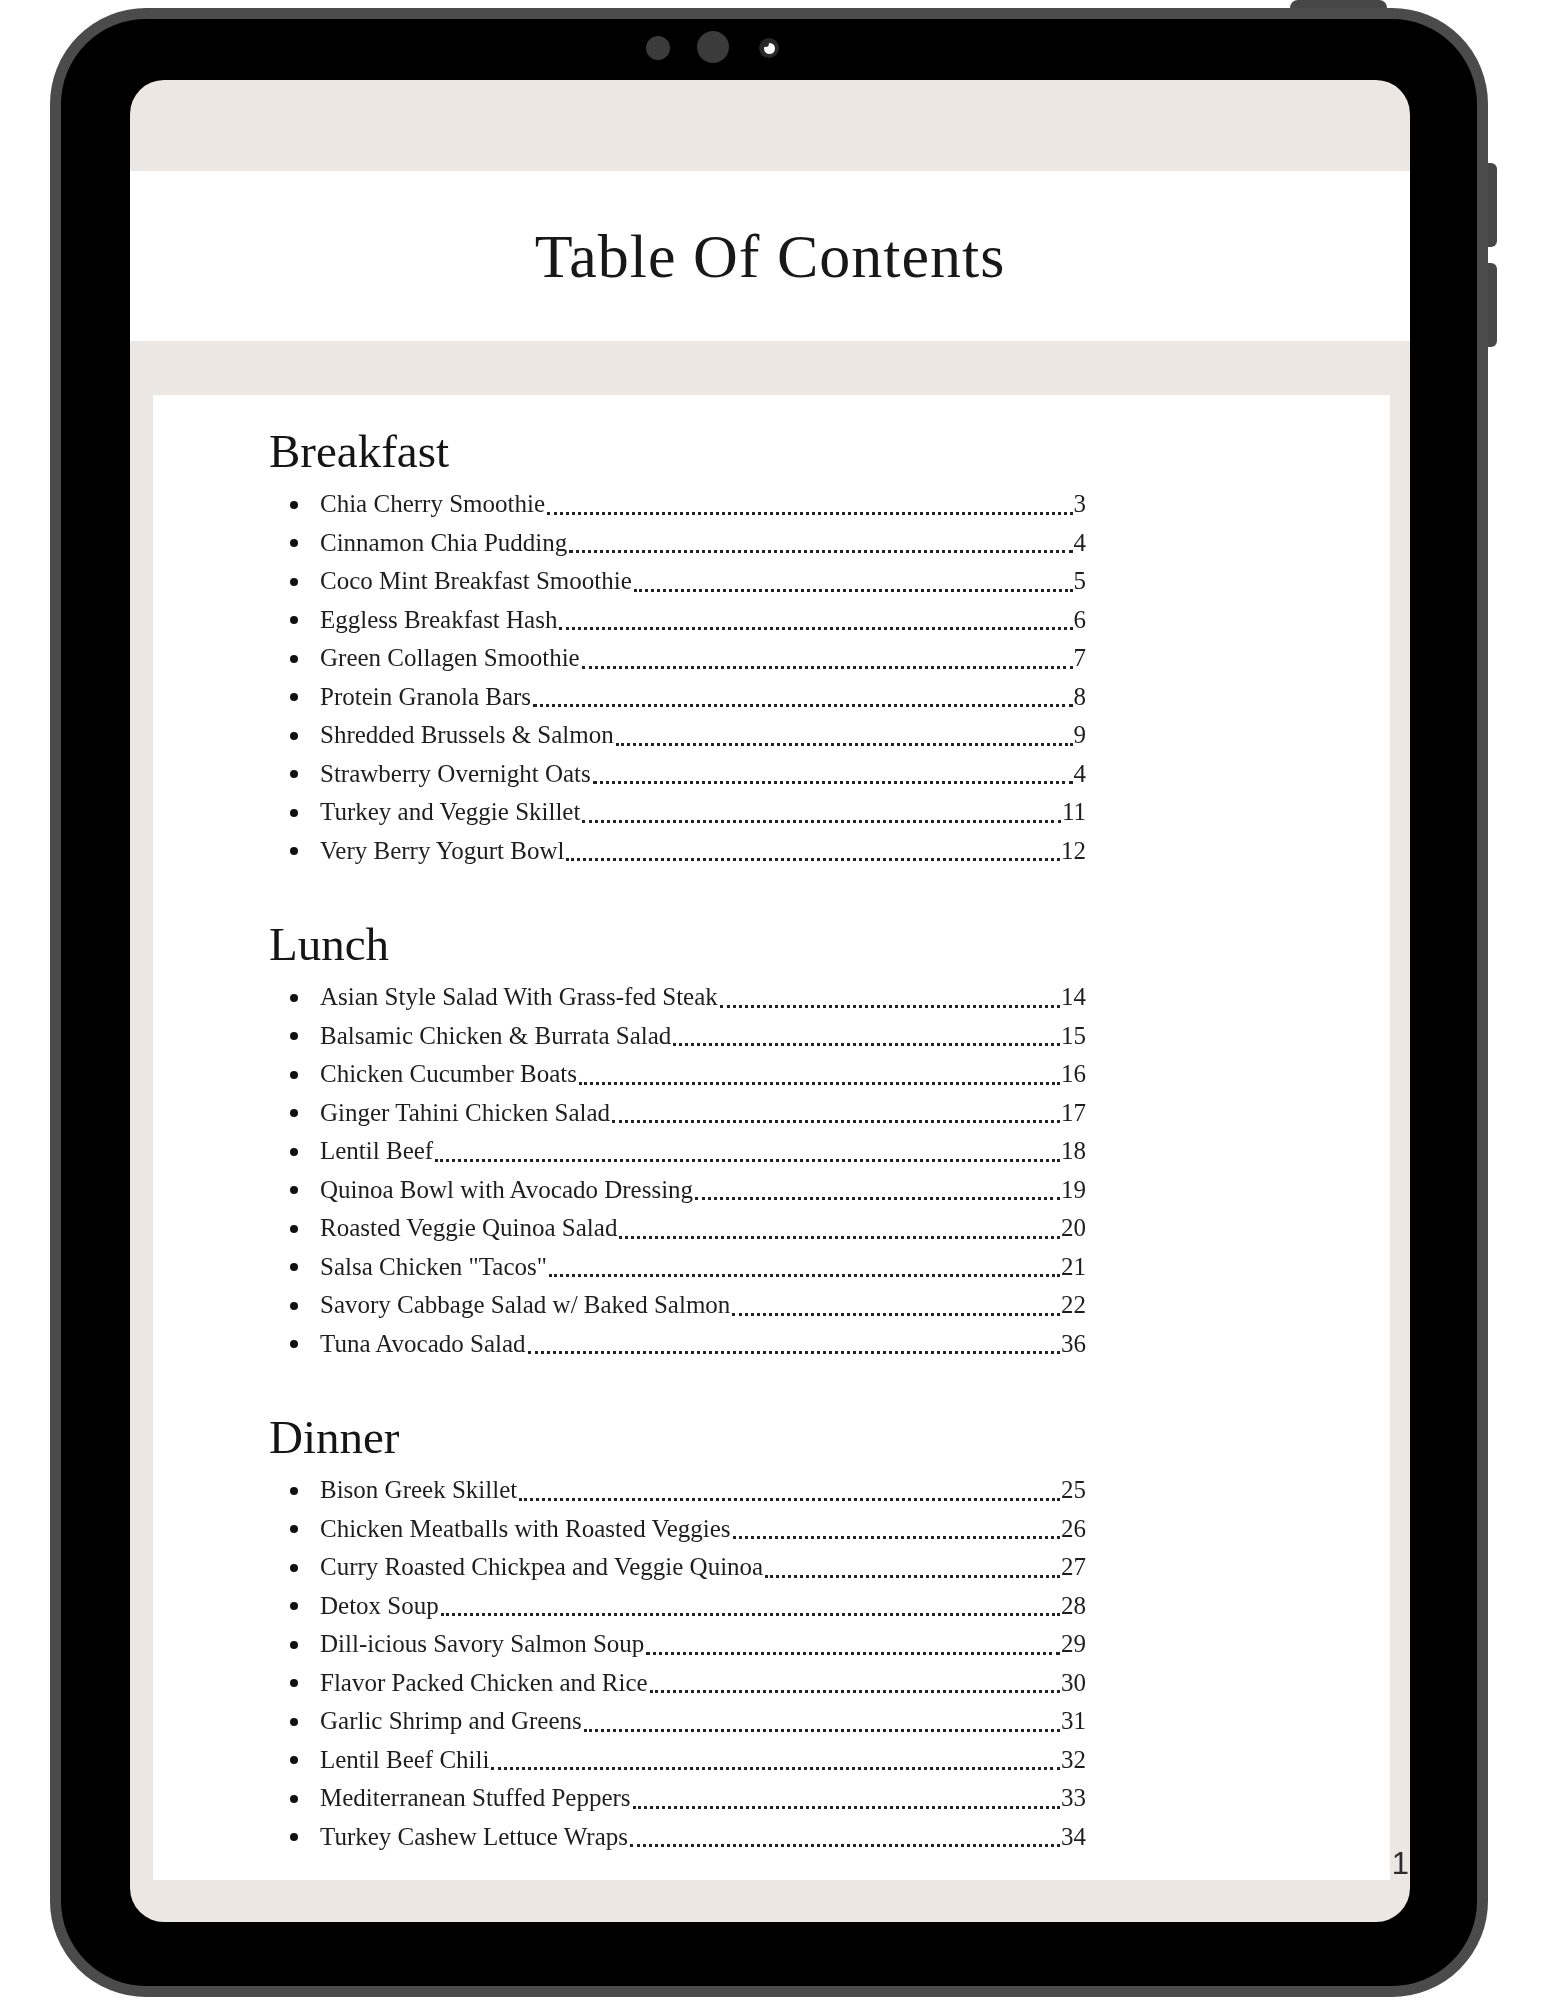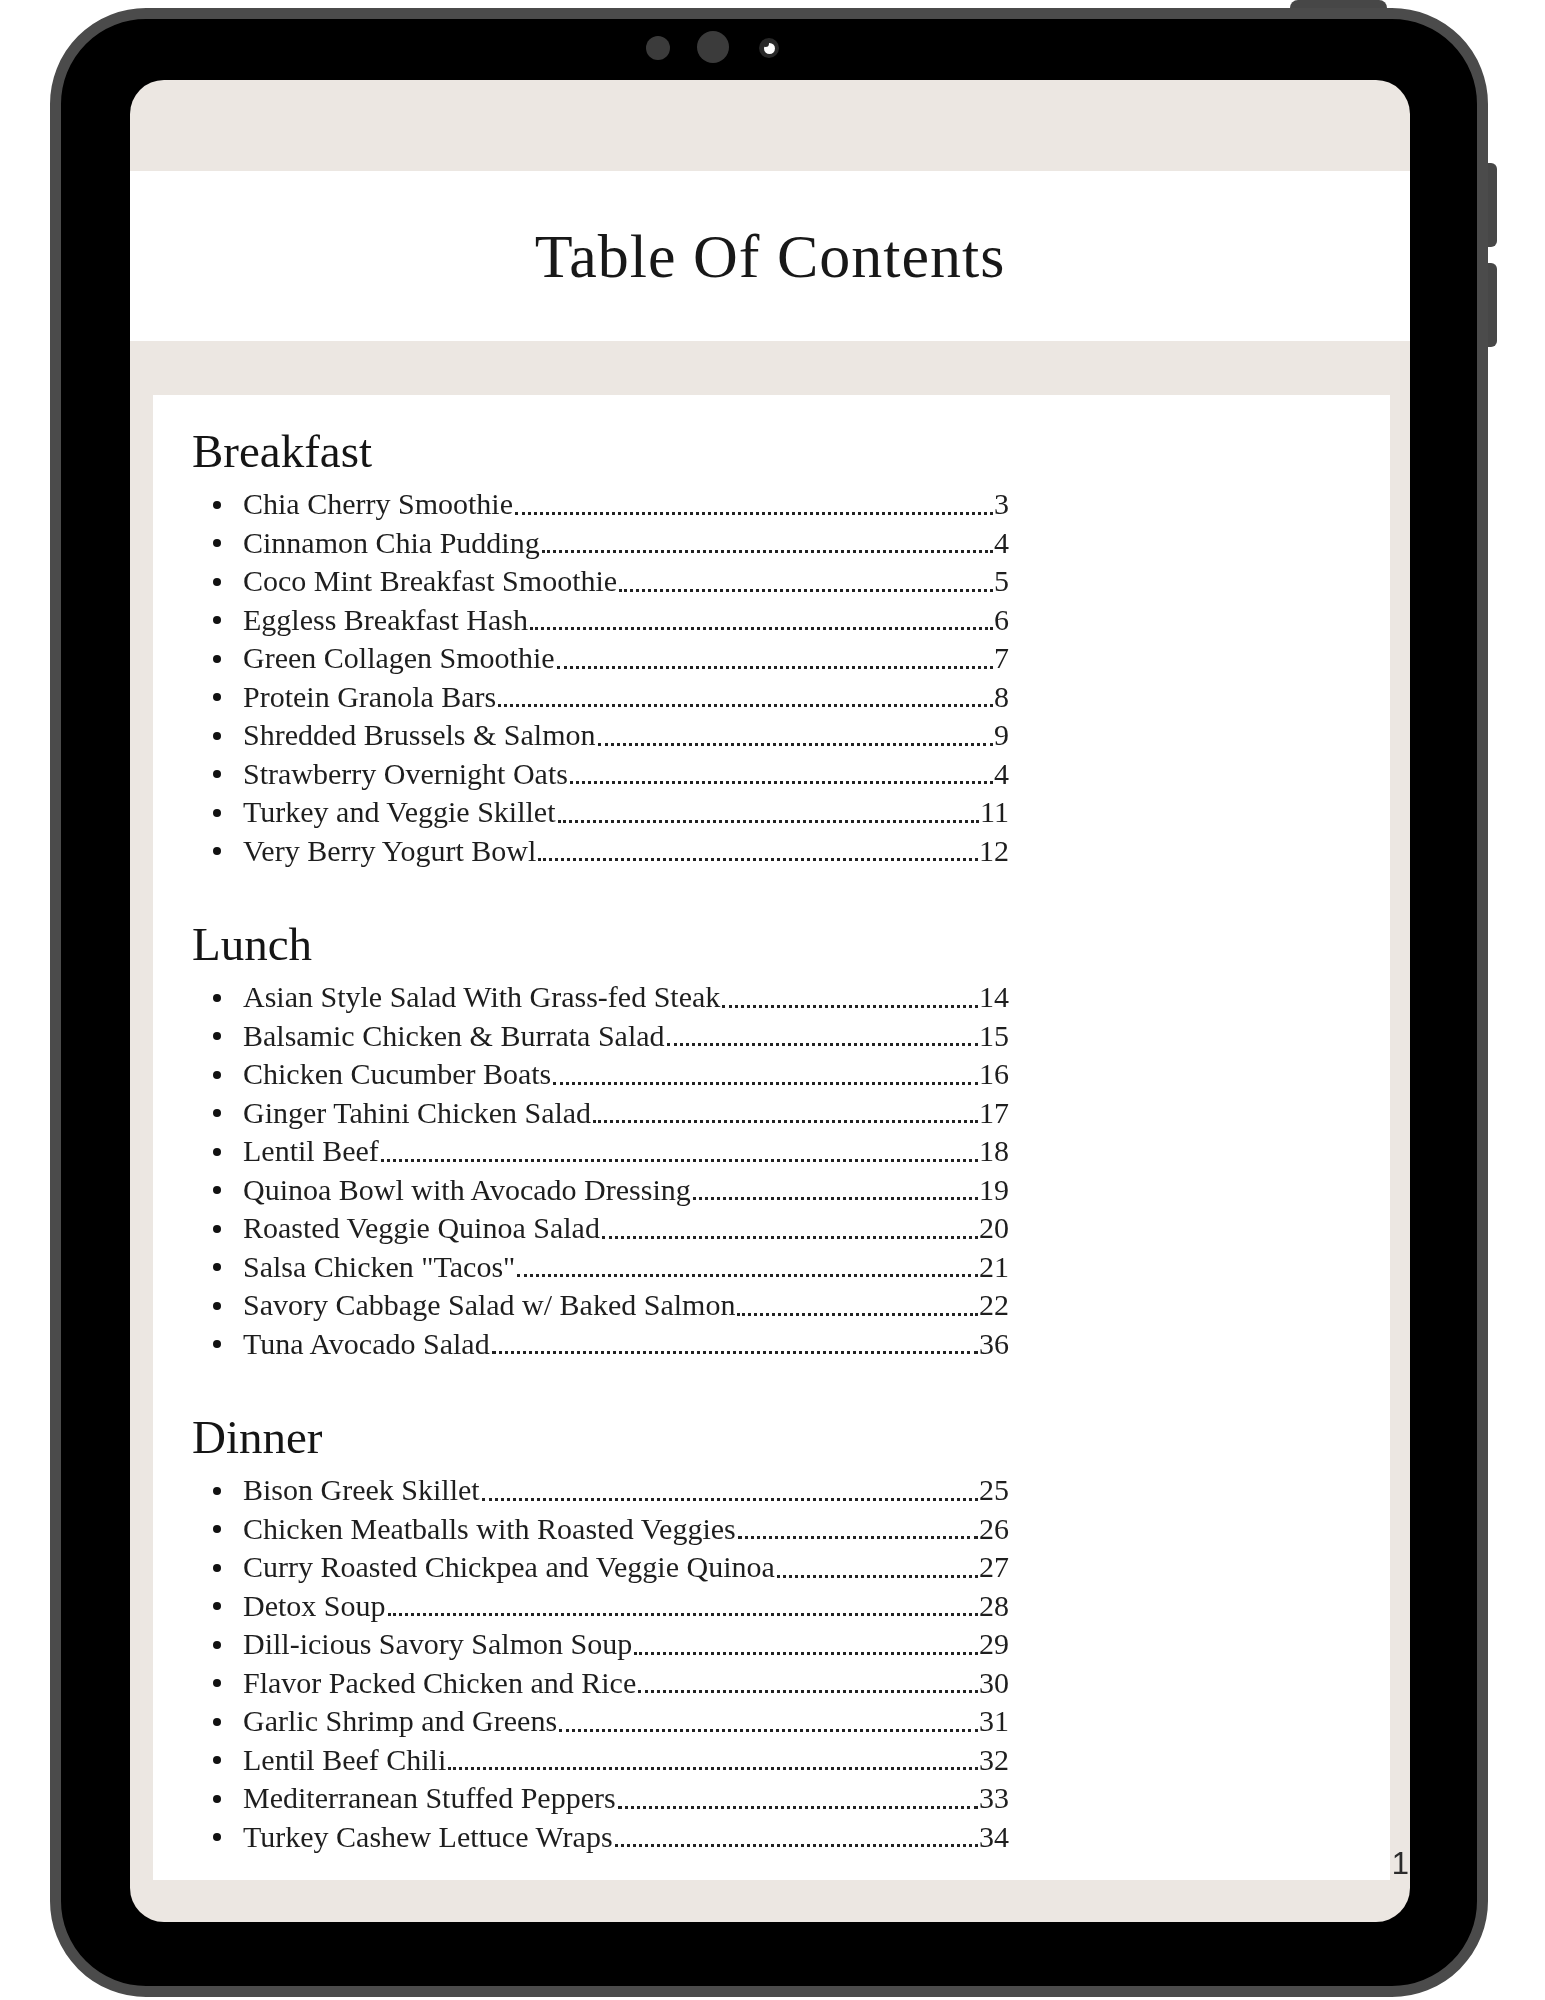--- a/index.html
+++ b/index.html
@@ -37,29 +37,29 @@
   .title-band{
     position:absolute;left:0;top:62px;width:100%;height:170px;background:#ffffff;
     display:flex;align-items:center;justify-content:center;margin-top:29px;
   }
   .doc-title{
     font-size:62px;font-weight:400;letter-spacing:1px;color:#181818;
   }
   .content{
     position:absolute;left:23px;top:315px;width:1237px;height:1485px;background:#ffffff;
   }
-  .toc{padding:28px 0 0 39px;}
+  .toc{padding:28px 0 0 116px;}
   .section-heading{
     font-size:47px;line-height:56px;font-weight:400;margin:46px 0 6px 0;color:#151515;
   }
   .toc-section:first-child .section-heading{margin-top:0;}
   .toc-list{margin-left:21px;width:796px;}
   .toc-row{
     display:flex;align-items:flex-end;height:38.5px;line-height:38.5px;
-    font-size:30px;color:#1e1e1e;
+    font-size:25px;color:#1e1e1e;
   }
   .bullet{
     width:8px;height:8px;border-radius:50%;background:#111;
     flex:0 0 8px;margin:0 22px 15px 0;
   }
   .leader-dots{
     flex:1 1 auto;height:0;border-bottom:3px dotted #222;margin:0 1px 9px 2px;
   }
   .row-page{flex:0 0 auto;}
   .corner-page-num{

